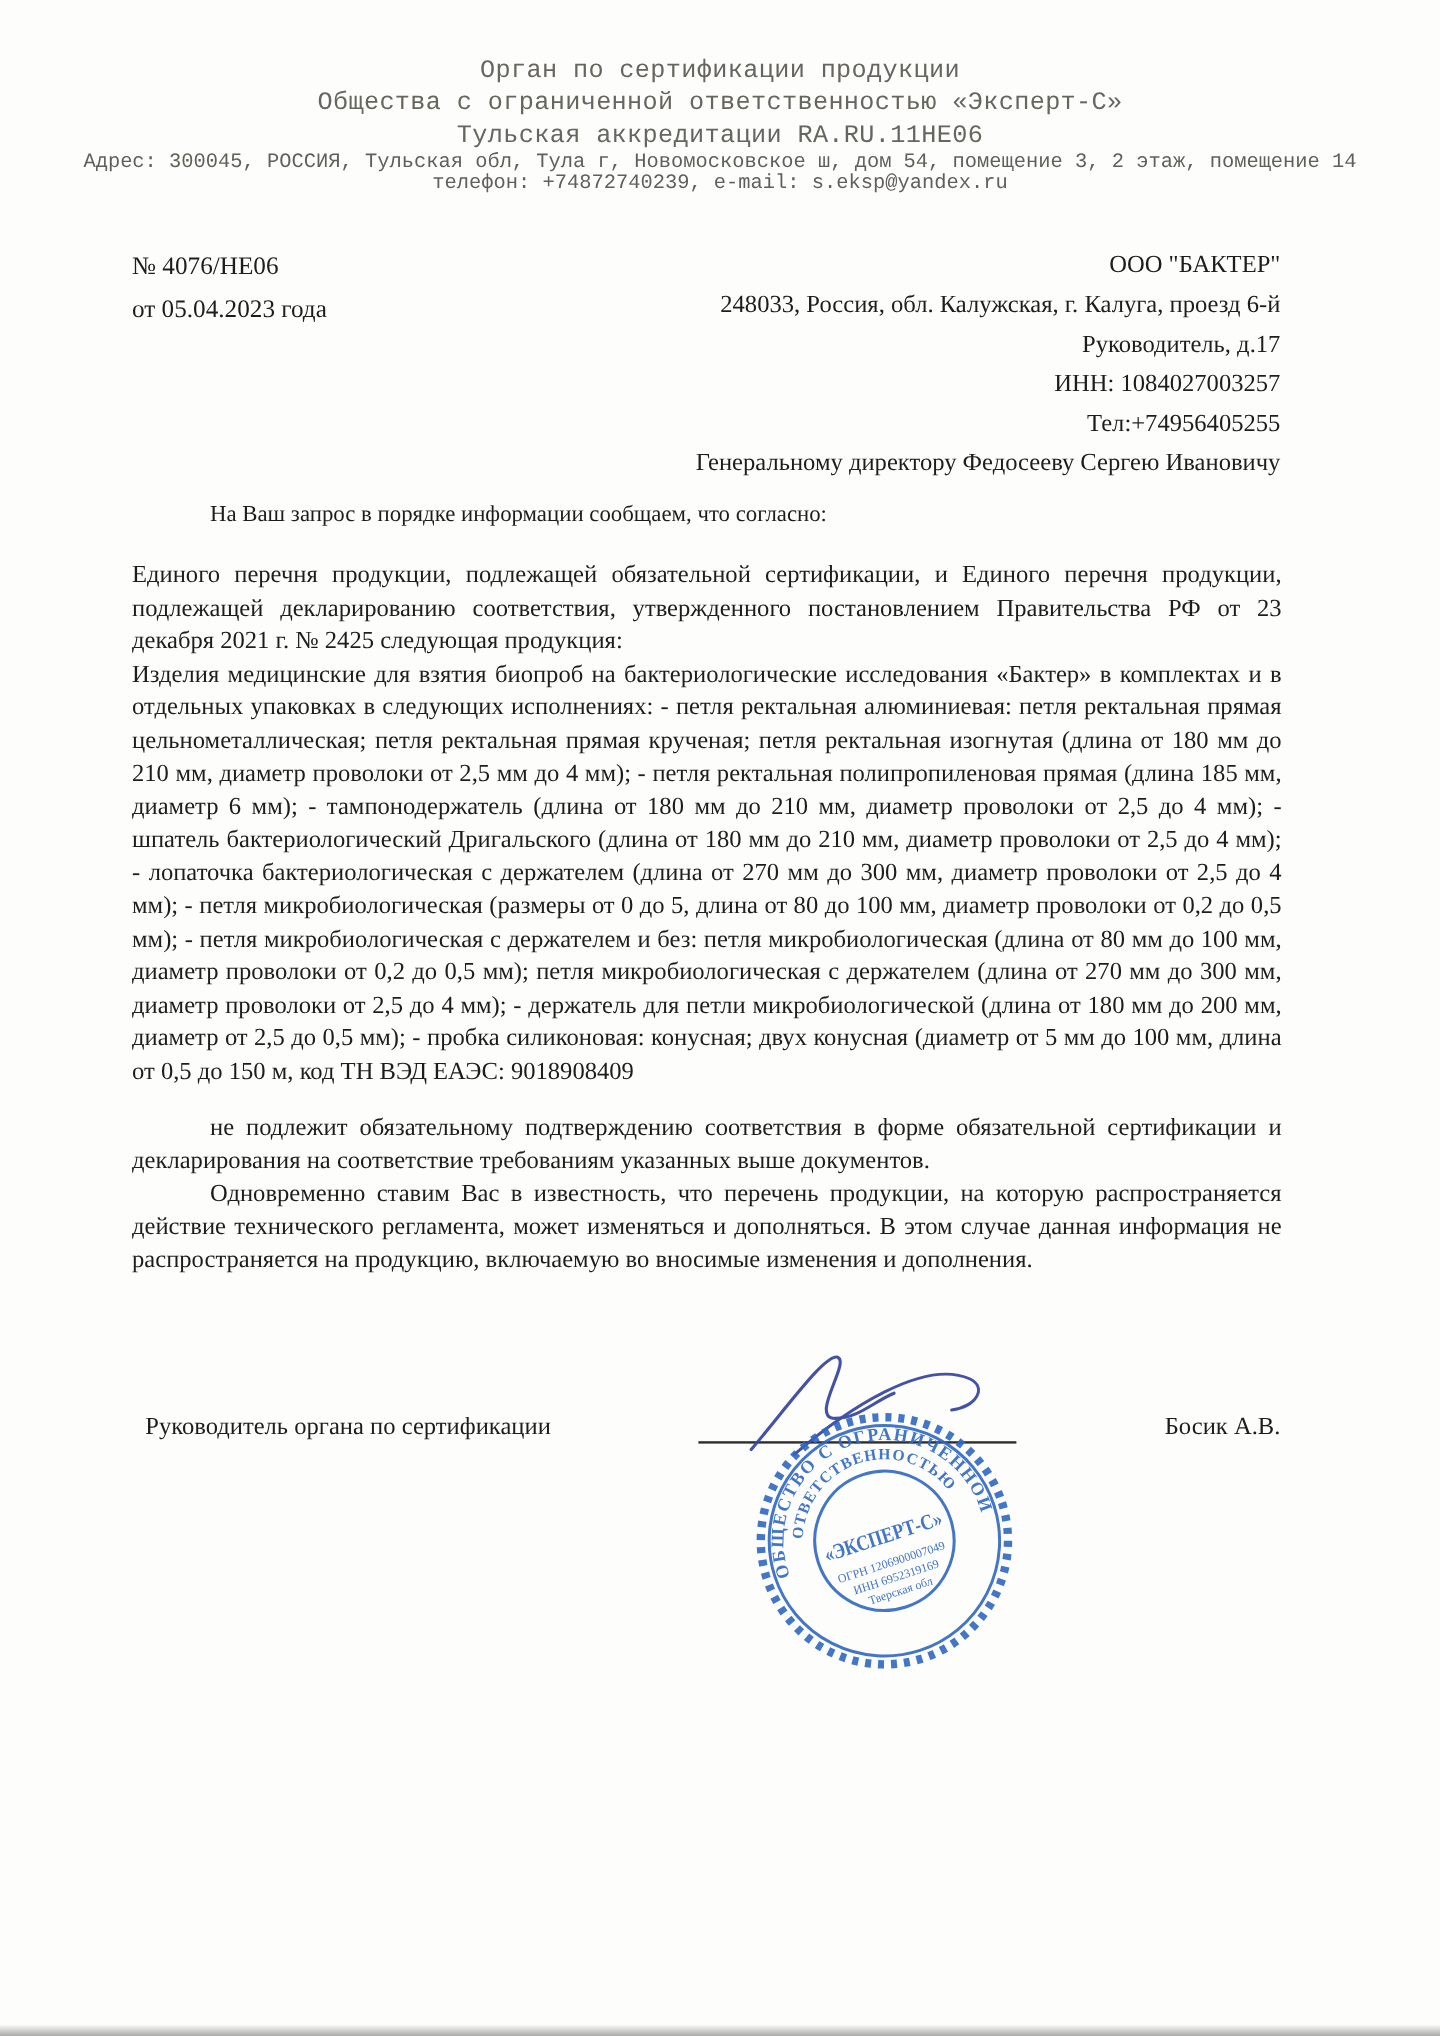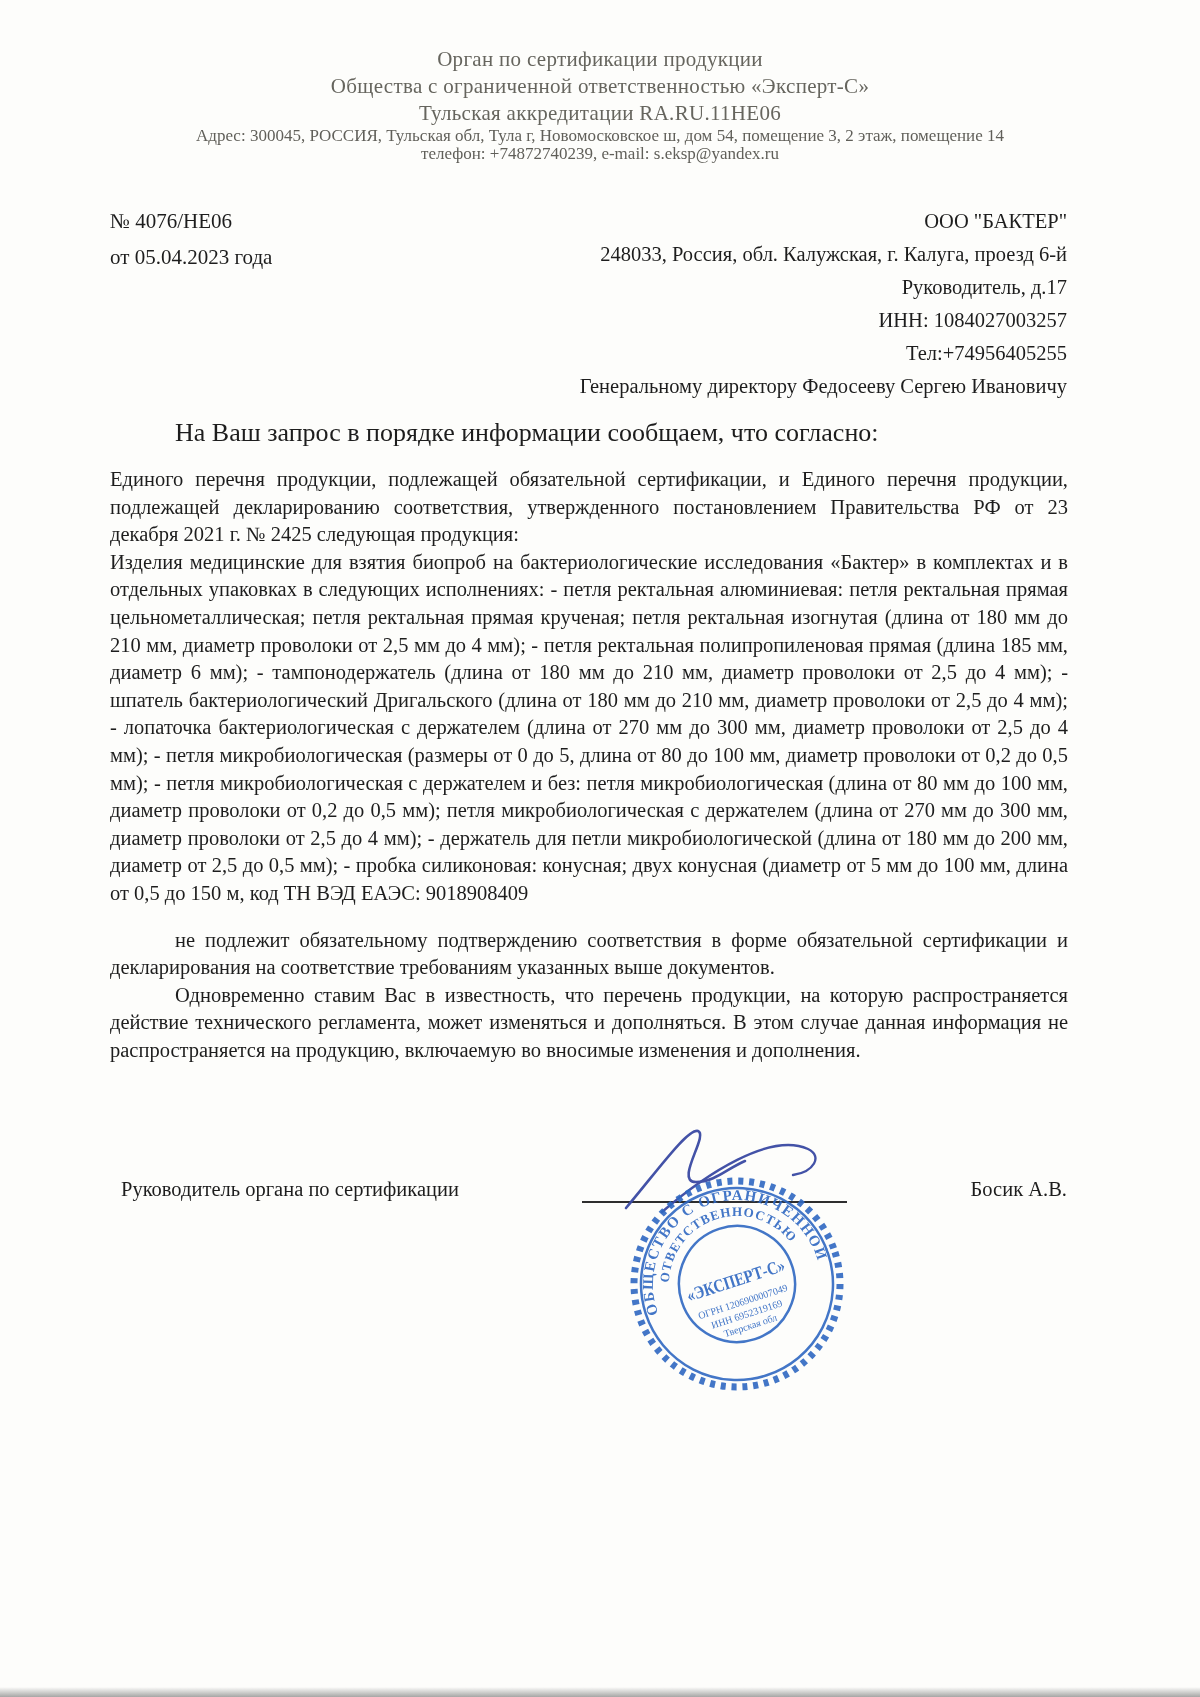--- a/index.html
+++ b/index.html
@@ -12,20 +12,21 @@
     overflow: hidden;
   }
   .page { position: absolute; inset: 0; }
 
   
   .letterhead {
     position: absolute;
     top: 46px; left: 0; right: 0;
     text-align: center;
     color: #66655e;
+    font-family: Liberation Mono, monospace;
   }
   .letterhead .big   { font-size: 21px; line-height: 27px; letter-spacing: .3px; }
   .letterhead .small { font-size: 17px; line-height: 18px; color: #605f59; }
   .letterhead .small:first-of-type { margin-top: 4px; }
 
   
   .ref {
     position: absolute;
     left: 110px; top: 203px;
     font-size: 21px; line-height: 36px;
@@ -37,21 +38,21 @@
     right: 133px; top: 205px;
     max-width: 760px;
     text-align: right;
     font-size: 20.5px; line-height: 33px;
   }
 
   
   .intro {
     position: absolute;
     left: 110px; top: 418px; width: 958px;
-    font-size: 26px;
+    font-size: 19px;
     text-indent: 65px;
   }
   .bodytext {
     position: absolute;
     left: 110px; top: 466px; width: 958px;
     font-size: 20.5px; line-height: 27.6px;
     text-align: justify;
   }
   .bodytext p { margin: 0; font-family: Liberation Serif, serif; }
   .bodytext p.gap    { margin-top: 19px; }

